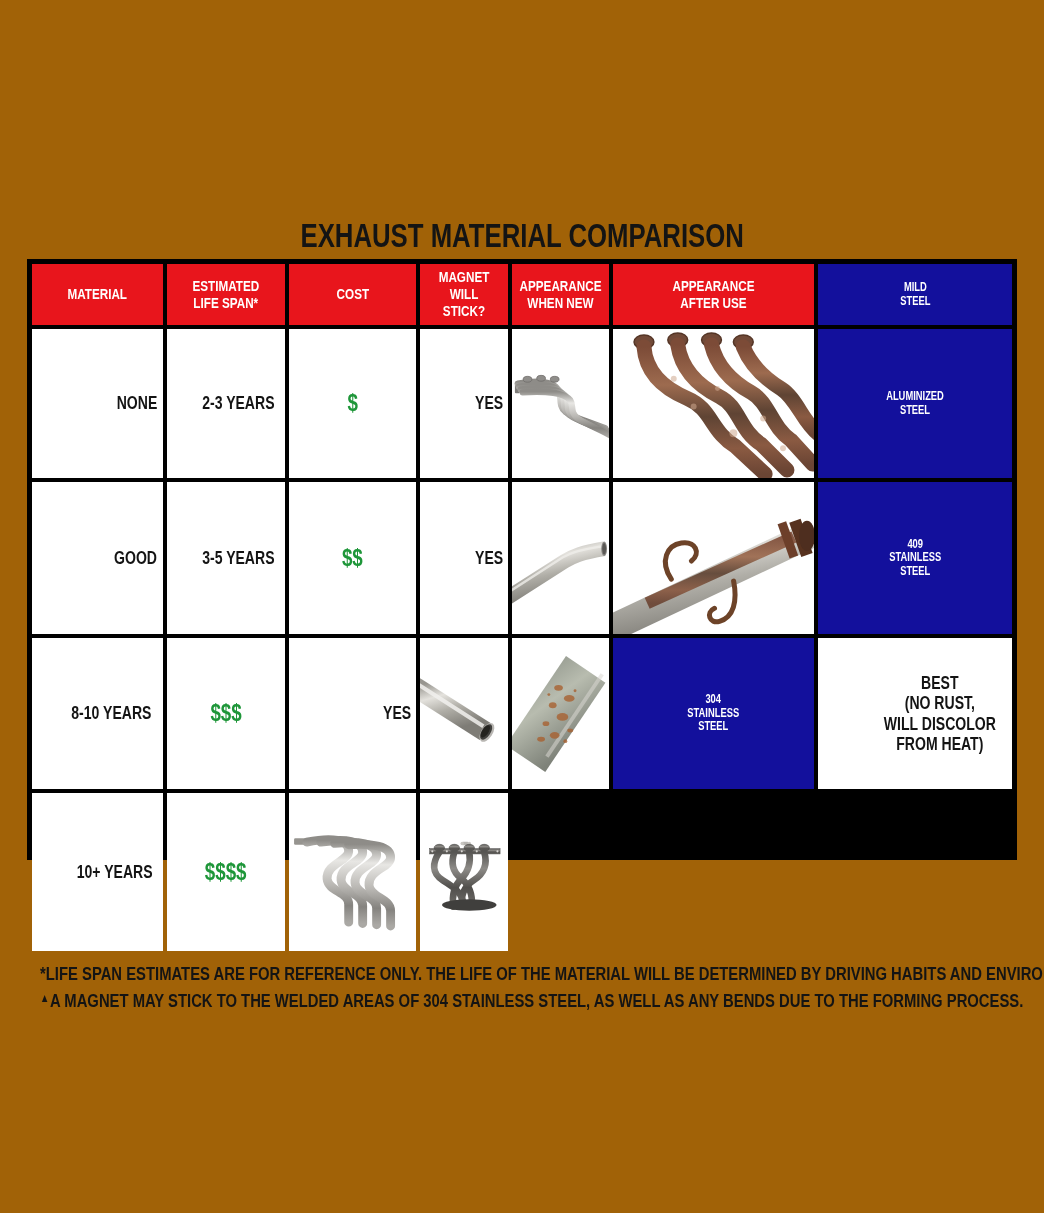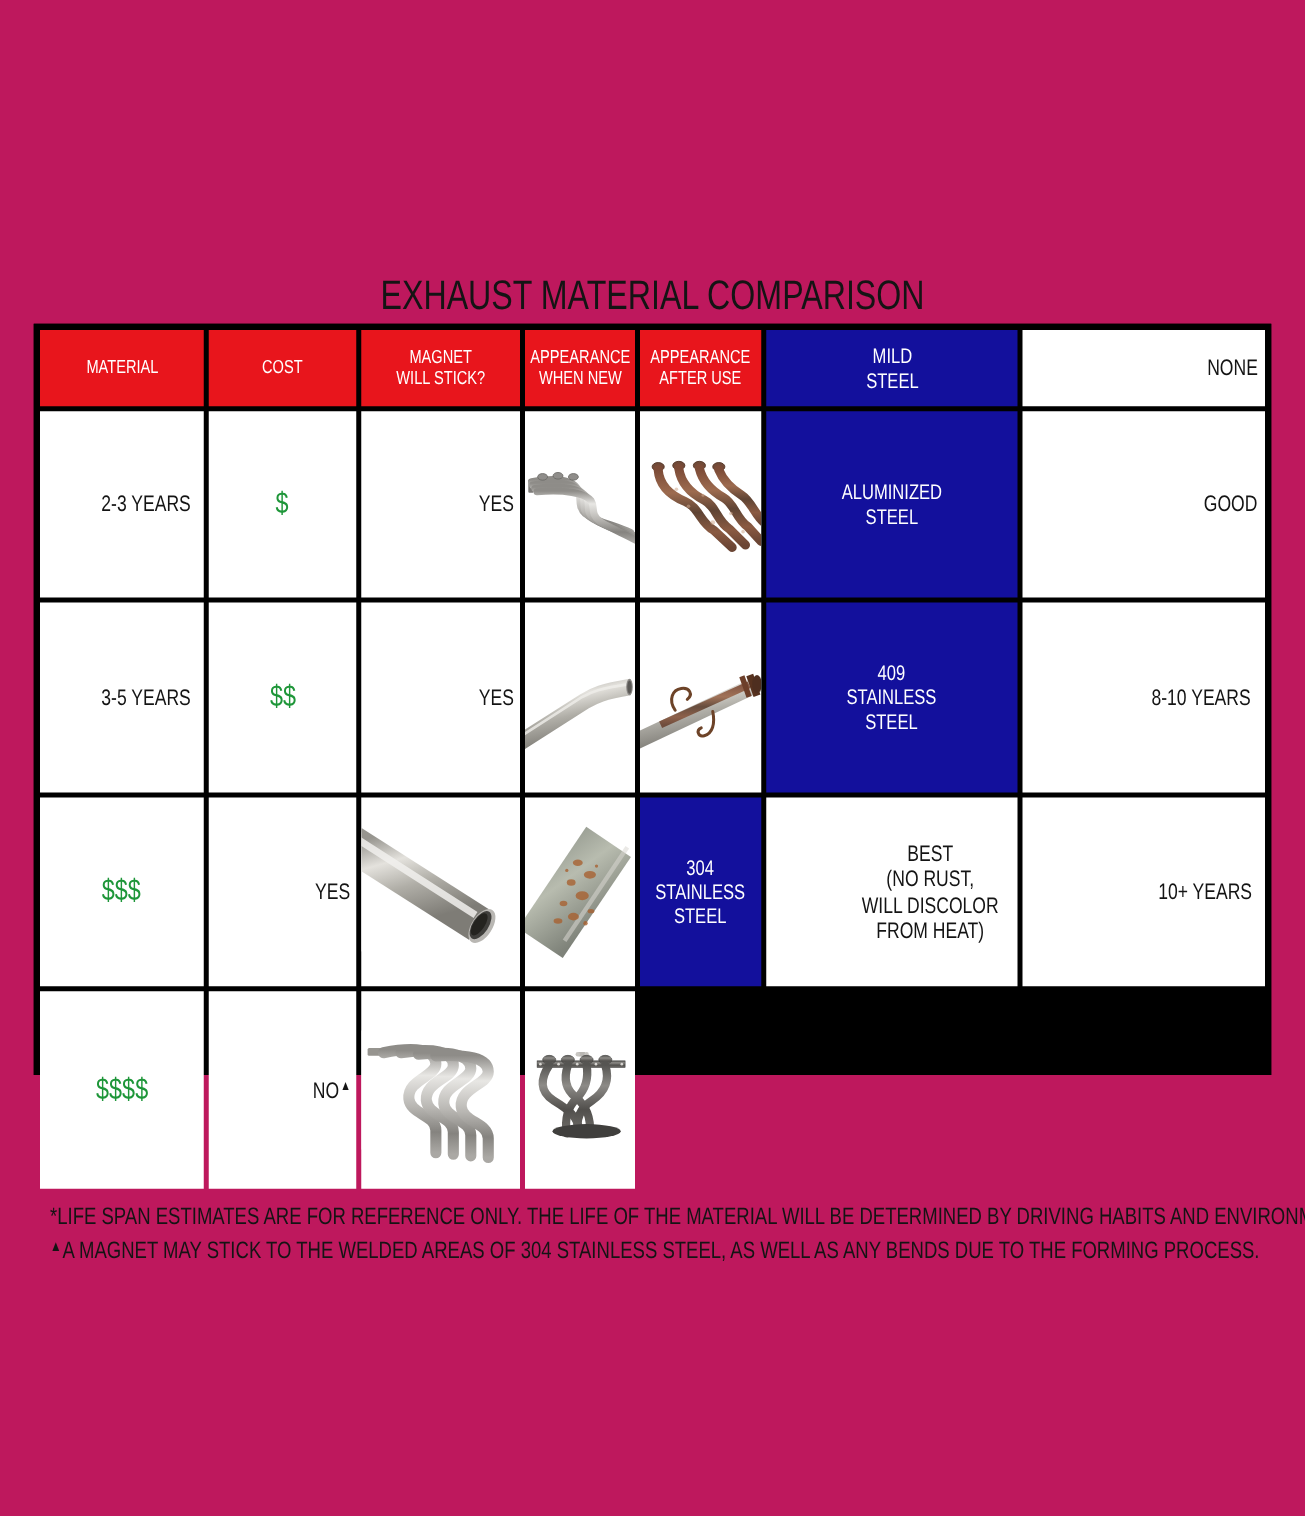--- a/index.html
+++ b/index.html
@@ -1,34 +1,34 @@
 <!DOCTYPE html>
 <html><head>
 <meta charset="utf-8">
 <style>
   html,body{margin:0;padding:0;background:#ffffff;}
   .canvas{
-    position:relative;width:1044px;height:1213px;background:#be185d;overflow:hidden;
-    font-family:"Liberation Sans", sans-serif;font-weight:normal;color:#141414;
+    position:relative;width:1044px;height:1213px;background:#a16207;overflow:hidden;
+    font-family:"Liberation Sans", sans-serif;font-weight:bold;color:#141414;
   }
   .cond{display:inline-block;transform:scaleX(0.78);transform-origin:50% 50%;white-space:pre-line;line-height:1.12;}
   .page-title{
     position:absolute;left:27px;top:217px;width:990px;text-align:center;
     font-size:33px;letter-spacing:0px;color:#141414;
   }
   .grid{
     position:absolute;left:27px;top:259px;width:990px;height:601px;box-sizing:border-box;
     border:5px solid #000;background:#000;display:grid;
     grid-template-columns:131px 118px 127px 88px 97px 201px 194px;
     grid-template-rows:61px 149px 152px 151px 158px;
     grid-gap:4px;gap:4px;
   }
   .cell{display:flex;align-items:center;justify-content:center;text-align:center;background:#fff;overflow:hidden;}
   .cell.hdr{background:#e8151c;color:#fff;font-size:15px;}
-  .cell.mat{background:#13109c;color:#fff;font-size:17px;}
+  .cell.mat{background:#13109c;color:#fff;font-size:12px;}
   .cell.data{font-size:18px;color:#141414;justify-content:flex-end;}
   .cell.cost{color:#1e9639;font-size:24px;}
   .cell.photo{padding:0;}
   .cell.photo svg{display:block;width:100%;height:100%;}
   .supmark{font-size:11px;vertical-align:6px;margin-left:1px;}
   .footnotes{position:absolute;left:40px;top:961px;width:1000px;font-size:19px;color:#141414;}
   .fline{white-space:nowrap;transform:scaleX(0.78);transform-origin:0 50%;line-height:1.42;}
   .fmark-small{font-size:12px;vertical-align:5px;margin-right:1px;}
   .hiddendefs{position:absolute;width:0;height:0;overflow:hidden;}
 </style>
@@ -74,20 +74,24 @@
   </svg>
 
   <div class="page-title">
     <span class="cond">EXHAUST MATERIAL COMPARISON</span>
   </div>
 
   <div class="grid">
 
     <div class="cell hdr">
         <span class="cond">MATERIAL</span>
+      </div>
+    <div class="cell hdr">
+        <span class="cond">ESTIMATED
+LIFE SPAN*</span>
       </div>
     <div class="cell hdr">
         <span class="cond">COST</span>
       </div>
     <div class="cell hdr">
         <span class="cond">MAGNET
 WILL STICK?</span>
       </div>
     <div class="cell hdr">
         <span class="cond">APPEARANCE
@@ -253,23 +257,20 @@
 (NO RUST,
 WILL DISCOLOR
 FROM HEAT)</span>
       </div>
     <div class="cell data">
         <span class="cond">10+ YEARS</span>
       </div>
     <div class="cell cost">
         <span class="cond">$$$$</span>
       </div>
-    <div class="cell data">
-        <span class="cond"><span>NO</span><sup class="supmark">▲</sup></span>
-      </div>
     <div class="cell photo" role="img" aria-label="Photo: new polished 304 stainless steel header tubes with zig-zag bends">
       <svg viewBox="0 0 200 150" preserveAspectRatio="xMidYMid meet">
         <rect x="0" y="0" width="200" height="150" fill="#fff"></rect>
         <rect x="8" y="22" width="28" height="10" rx="2" fill="#96948f"></rect>
         <g stroke="url(#gradSilver)" stroke-width="14" fill="none" stroke-linecap="round">
           <path d="M28,28 C68,20 94,24 94,42 C94,58 58,62 60,86 C62,106 94,106 94,126 L94,154"></path>
           <path d="M50,28 C90,22 116,26 116,44 C116,60 80,64 82,88 C84,108 116,108 116,128 L116,156"></path>
           <path d="M72,30 C110,26 138,30 138,48 C138,64 102,68 104,92 C106,112 138,112 138,132 L138,158"></path>
           <path d="M94,32 C132,30 160,34 160,52 C160,68 124,72 126,96 C128,116 160,116 160,136 L160,160"></path>
         </g>

